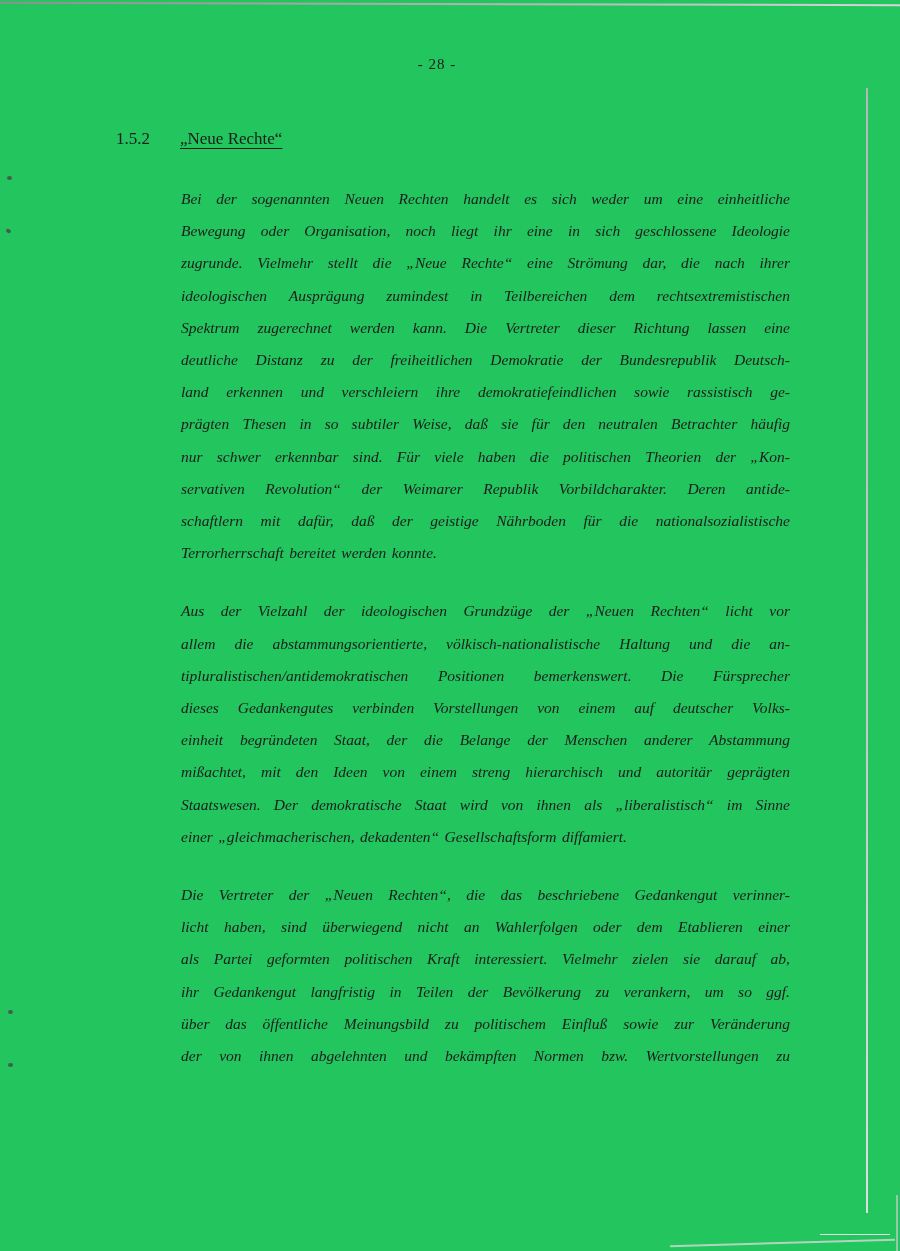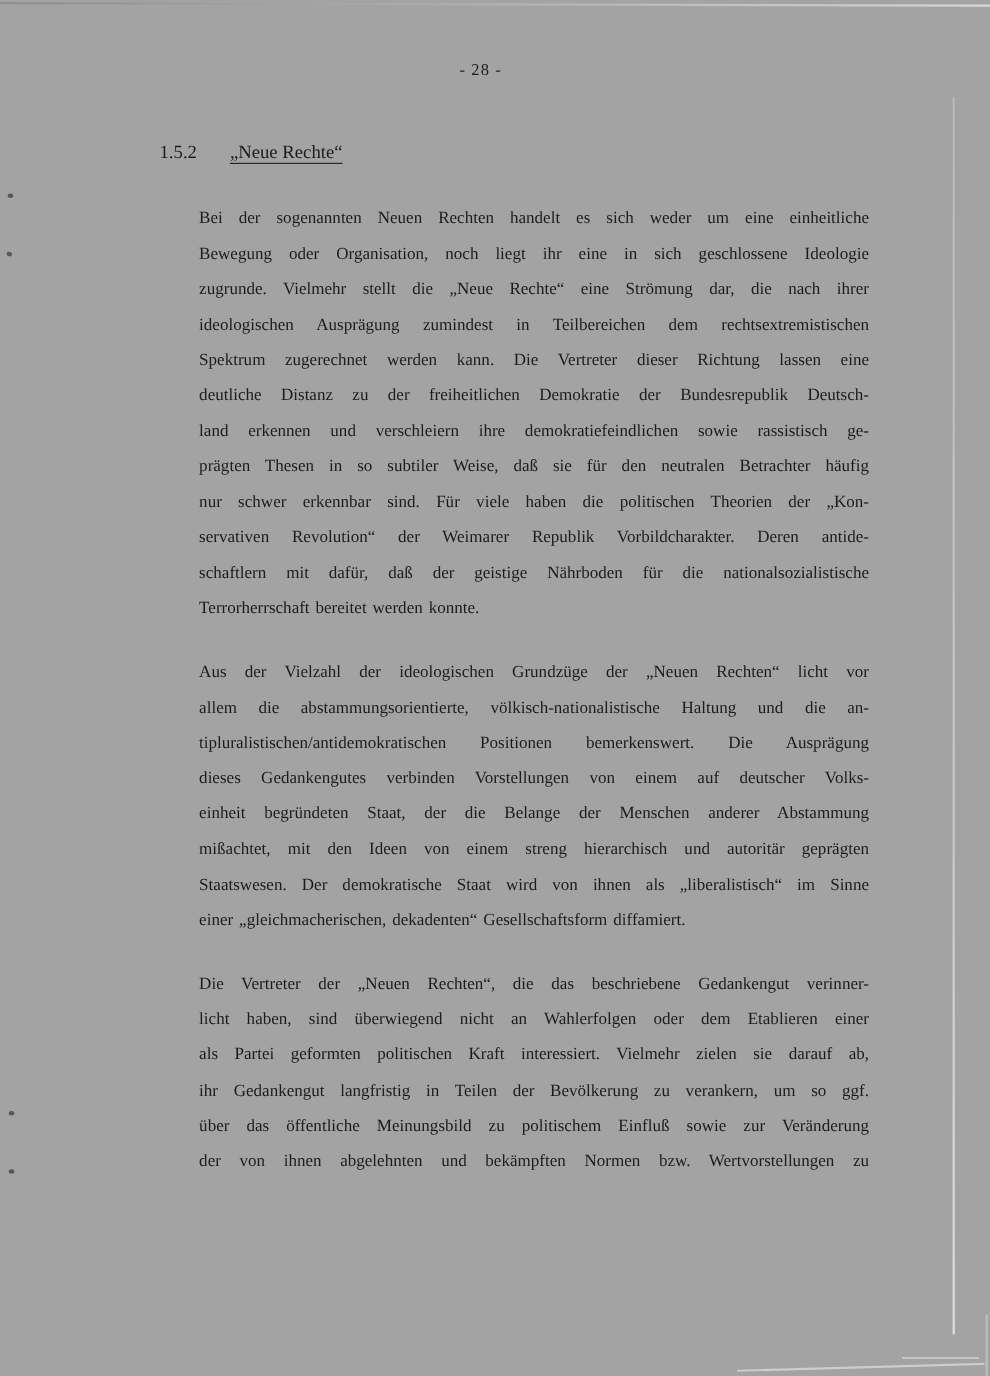--- a/index.html
+++ b/index.html
@@ -1,39 +1,38 @@
 <!DOCTYPE html>
 <html><head>
 <meta charset="utf-8">
 <style>
   html, body { margin: 0; padding: 0; background: #e9e9e9; }
   .page {
     position: relative;
     width: 900px;
     height: 1251px;
-    background: #a3a3a3;
+    background: #22c55e;
     font-family: "Liberation Serif", serif;
     color: #1c1c1c;
     overflow: hidden;
   }
   .page-number {
     position: absolute;
     top: 56px;
     left: 0;
     width: 874px;
     text-align: center;
     font-size: 15px;
     letter-spacing: 1px;
   }
   .heading {
     position: absolute;
     top: 129px;
     left: 116px;
     font-size: 17px;
-    margin-left: 29px;
   }
   .heading .num {
     display: inline-block;
     width: 64px;
   }
   .heading .title {
     text-decoration: underline;
     text-underline-offset: 4px;
   }
   .content {
@@ -43,20 +42,21 @@
     width: 609px;
     font-size: 15.5px;
     line-height: 32.2px;
     word-spacing: 1.5px;
   }
   .para { margin: 0 0 26px 0; }
   .line {
     text-align: justify;
     text-align-last: justify;
     white-space: nowrap;
+    font-style: italic;
   }
   .line.short { text-align-last: left; }
   
   .artifact { position: absolute; pointer-events: none; }
   .top-edge {
     top: 3px; left: 0; width: 900px; height: 2px;
     background: linear-gradient(to right, #8f8f8f 0%, #adadad 45%, #c6c6c6 80%, #d6d6d6 100%);
     transform: rotate(0.15deg);
   }
   .right-edge {
@@ -118,21 +118,21 @@
       <div class="line">prägten Thesen in so subtiler Weise, daß sie für den neutralen Betrachter häufig</div>
       <div class="line">nur schwer erkennbar sind. Für viele haben die politischen Theorien der „Kon-</div>
       <div class="line">servativen Revolution“ der Weimarer Republik Vorbildcharakter. Deren antide-</div>
       <div class="line">schaftlern mit dafür, daß der geistige Nährboden für die nationalsozialistische</div>
       <div class="line short">Terrorherrschaft bereitet werden konnte.</div>
     </div>
 
     <div class="para">
       <div class="line">Aus der Vielzahl der ideologischen Grundzüge der „Neuen Rechten“ licht vor</div>
       <div class="line">allem die abstammungsorientierte, völkisch-nationalistische Haltung und die an-</div>
-      <div class="line">tipluralistischen/antidemokratischen Positionen bemerkenswert. Die Ausprägung</div>
+      <div class="line">tipluralistischen/antidemokratischen Positionen bemerkenswert. Die Fürsprecher</div>
       <div class="line">dieses Gedankengutes verbinden Vorstellungen von einem auf deutscher Volks-</div>
       <div class="line">einheit begründeten Staat, der die Belange der Menschen anderer Abstammung</div>
       <div class="line">mißachtet, mit den Ideen von einem streng hierarchisch und autoritär geprägten</div>
       <div class="line">Staatswesen. Der demokratische Staat wird von ihnen als „liberalistisch“ im Sinne</div>
       <div class="line short">einer „gleichmacherischen, dekadenten“ Gesellschaftsform diffamiert.</div>
     </div>
 
     <div class="para">
       <div class="line">Die Vertreter der „Neuen Rechten“, die das beschriebene Gedankengut verinner-</div>
       <div class="line">licht haben, sind überwiegend nicht an Wahlerfolgen oder dem Etablieren einer</div>

